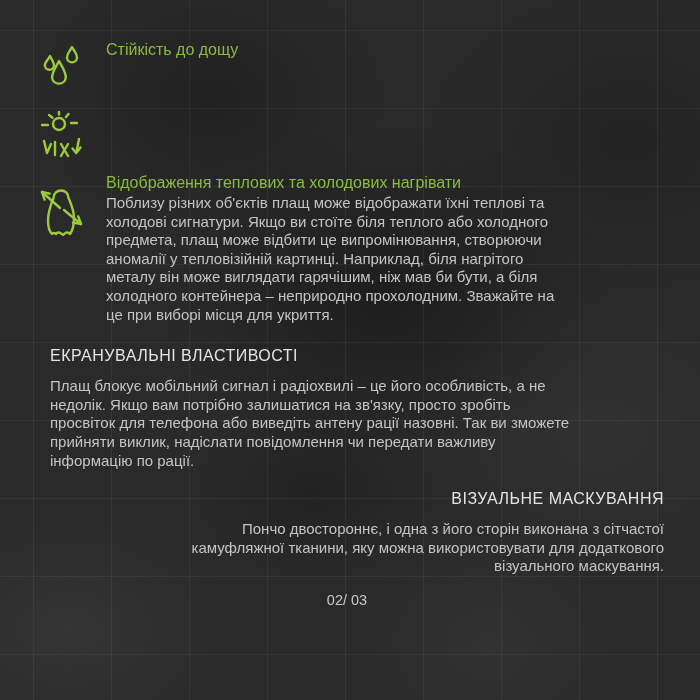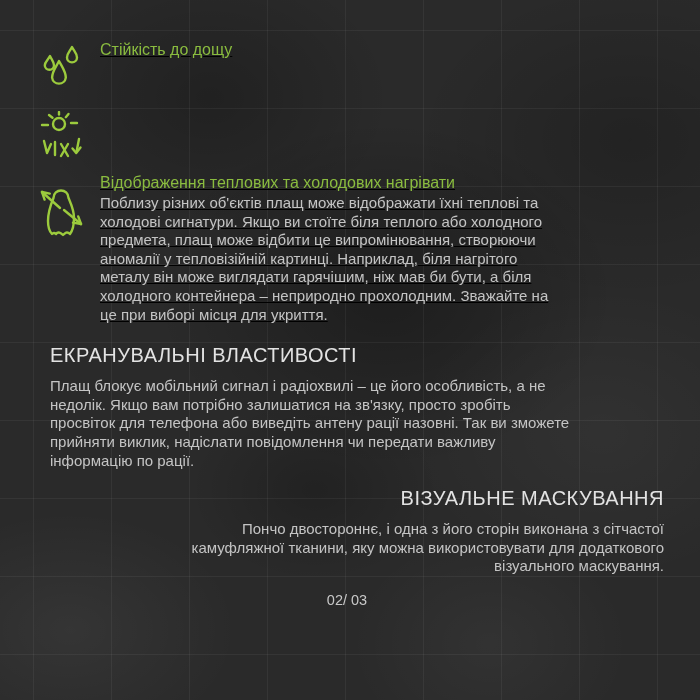--- a/index.html
+++ b/index.html
@@ -31,21 +31,21 @@
       linear-gradient(var(--grid-line, rgba(255,255,255,0.05)) 1px, transparent 1px),
       linear-gradient(90deg, var(--grid-line, rgba(255,255,255,0.05)) 1px, transparent 1px);
     background-size:78px 78px;
     background-position:33px 30px;
   }
   .content{
     position:relative;
     box-sizing:border-box;
     padding:40px 36px 0 30px;
   }
-  .icon-row{display:flex;gap:8px;margin-bottom:14px;text-decoration:underline;}
+  .icon-row{display:flex;gap:14px;margin-bottom:14px;}
   .icon-col{flex:0 0 62px;display:flex;justify-content:center;align-items:flex-start;color:var(--icon-green,#9ccb3d);}
   .icon-col svg{display:block;}
   .ic-drops{margin-top:5px;}
   .ic-sun{margin-top:2px;}
   .ic-ghost{margin-top:1px;}
   .text-col{flex:1;min-width:0;}
   h3.green{
     margin:0 0 2px;
     font-size:16px;line-height:19px;font-weight:400;
     color:var(--accent-green,#8abc3f);
@@ -53,21 +53,21 @@
   p.body{
     margin:0;
     font-size:15px;line-height:18.6px;
     color:var(--body-color,#c4c4c4);
     white-space:pre-line;
   }
   .caps-sec{margin:22px 0 0 20px;}
   .caps-sec.second{margin-top:19px;text-align:right;}
   .caps-sec h2{
     margin:0 0 12px;
-    font-size:20px;line-height:19px;font-weight:400;
+    font-size:16px;line-height:19px;font-weight:400;
     letter-spacing:0.5px;
     color:var(--caps-color,#e3e3e3);
   }
   .footer{
     margin-top:16px;
     text-align:center;
     font-family:Liberation Sans, sans-serif;
     font-size:14.5px;
     color:var(--footer-color,#c8c8c8);
   }

